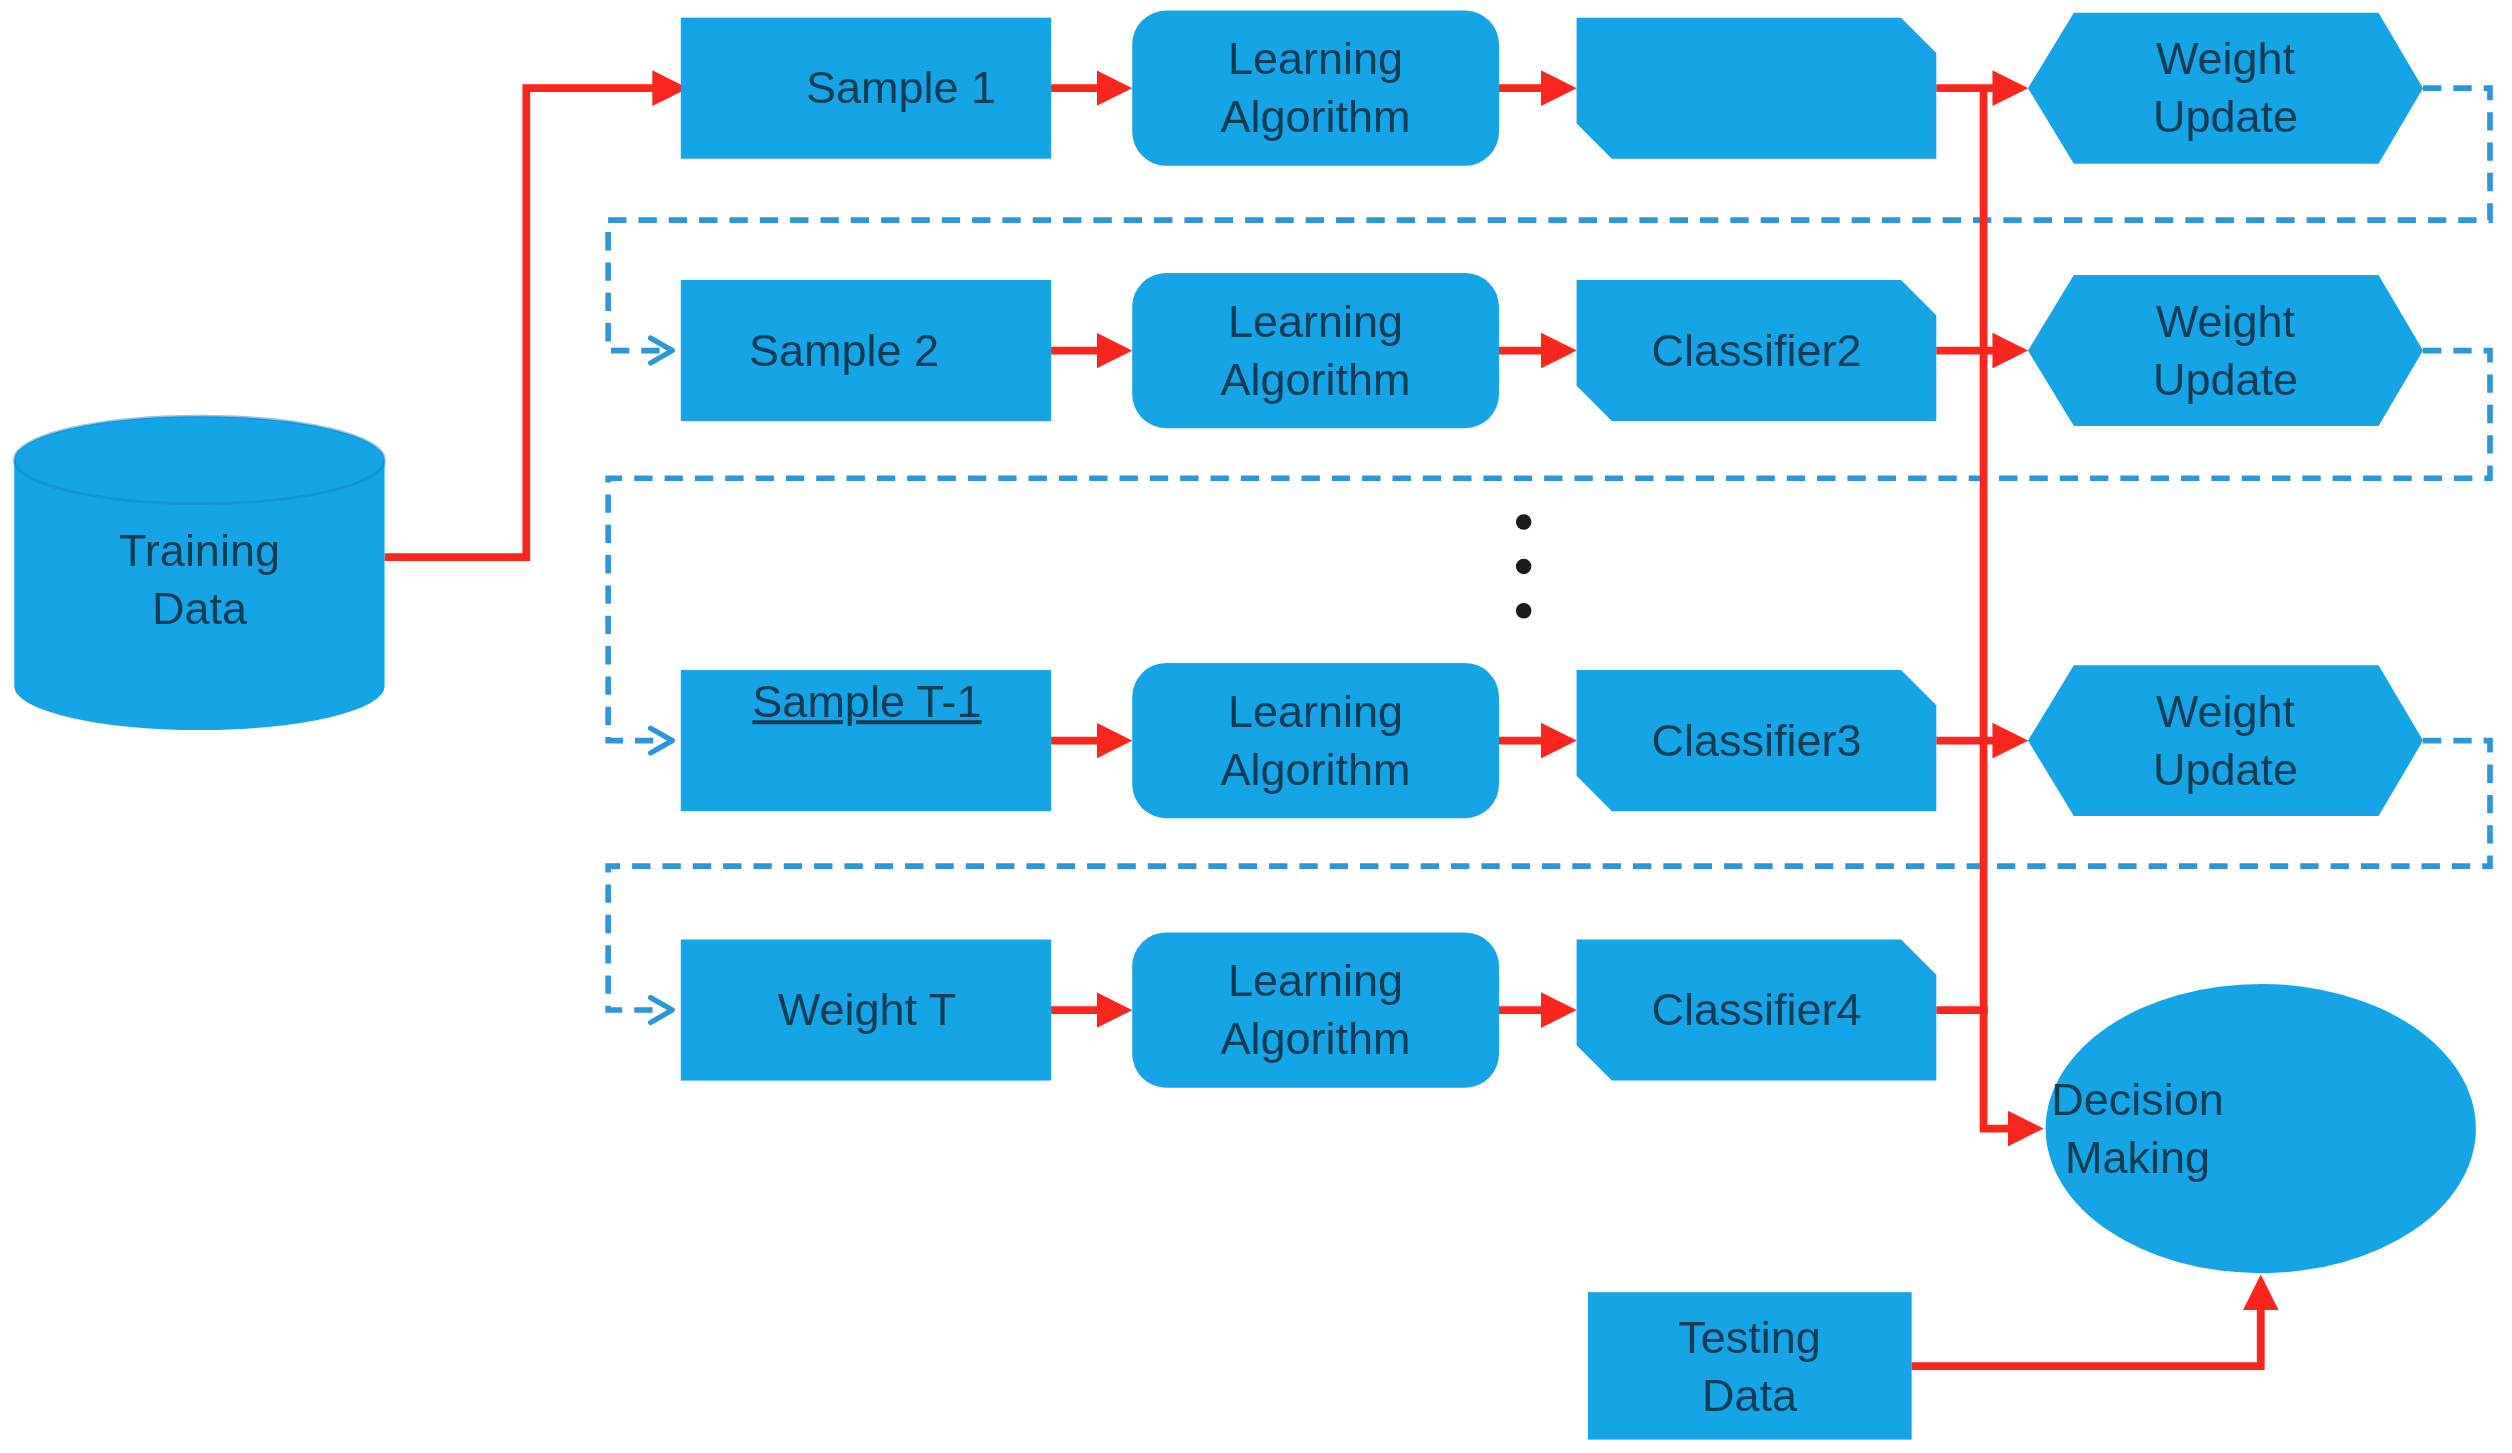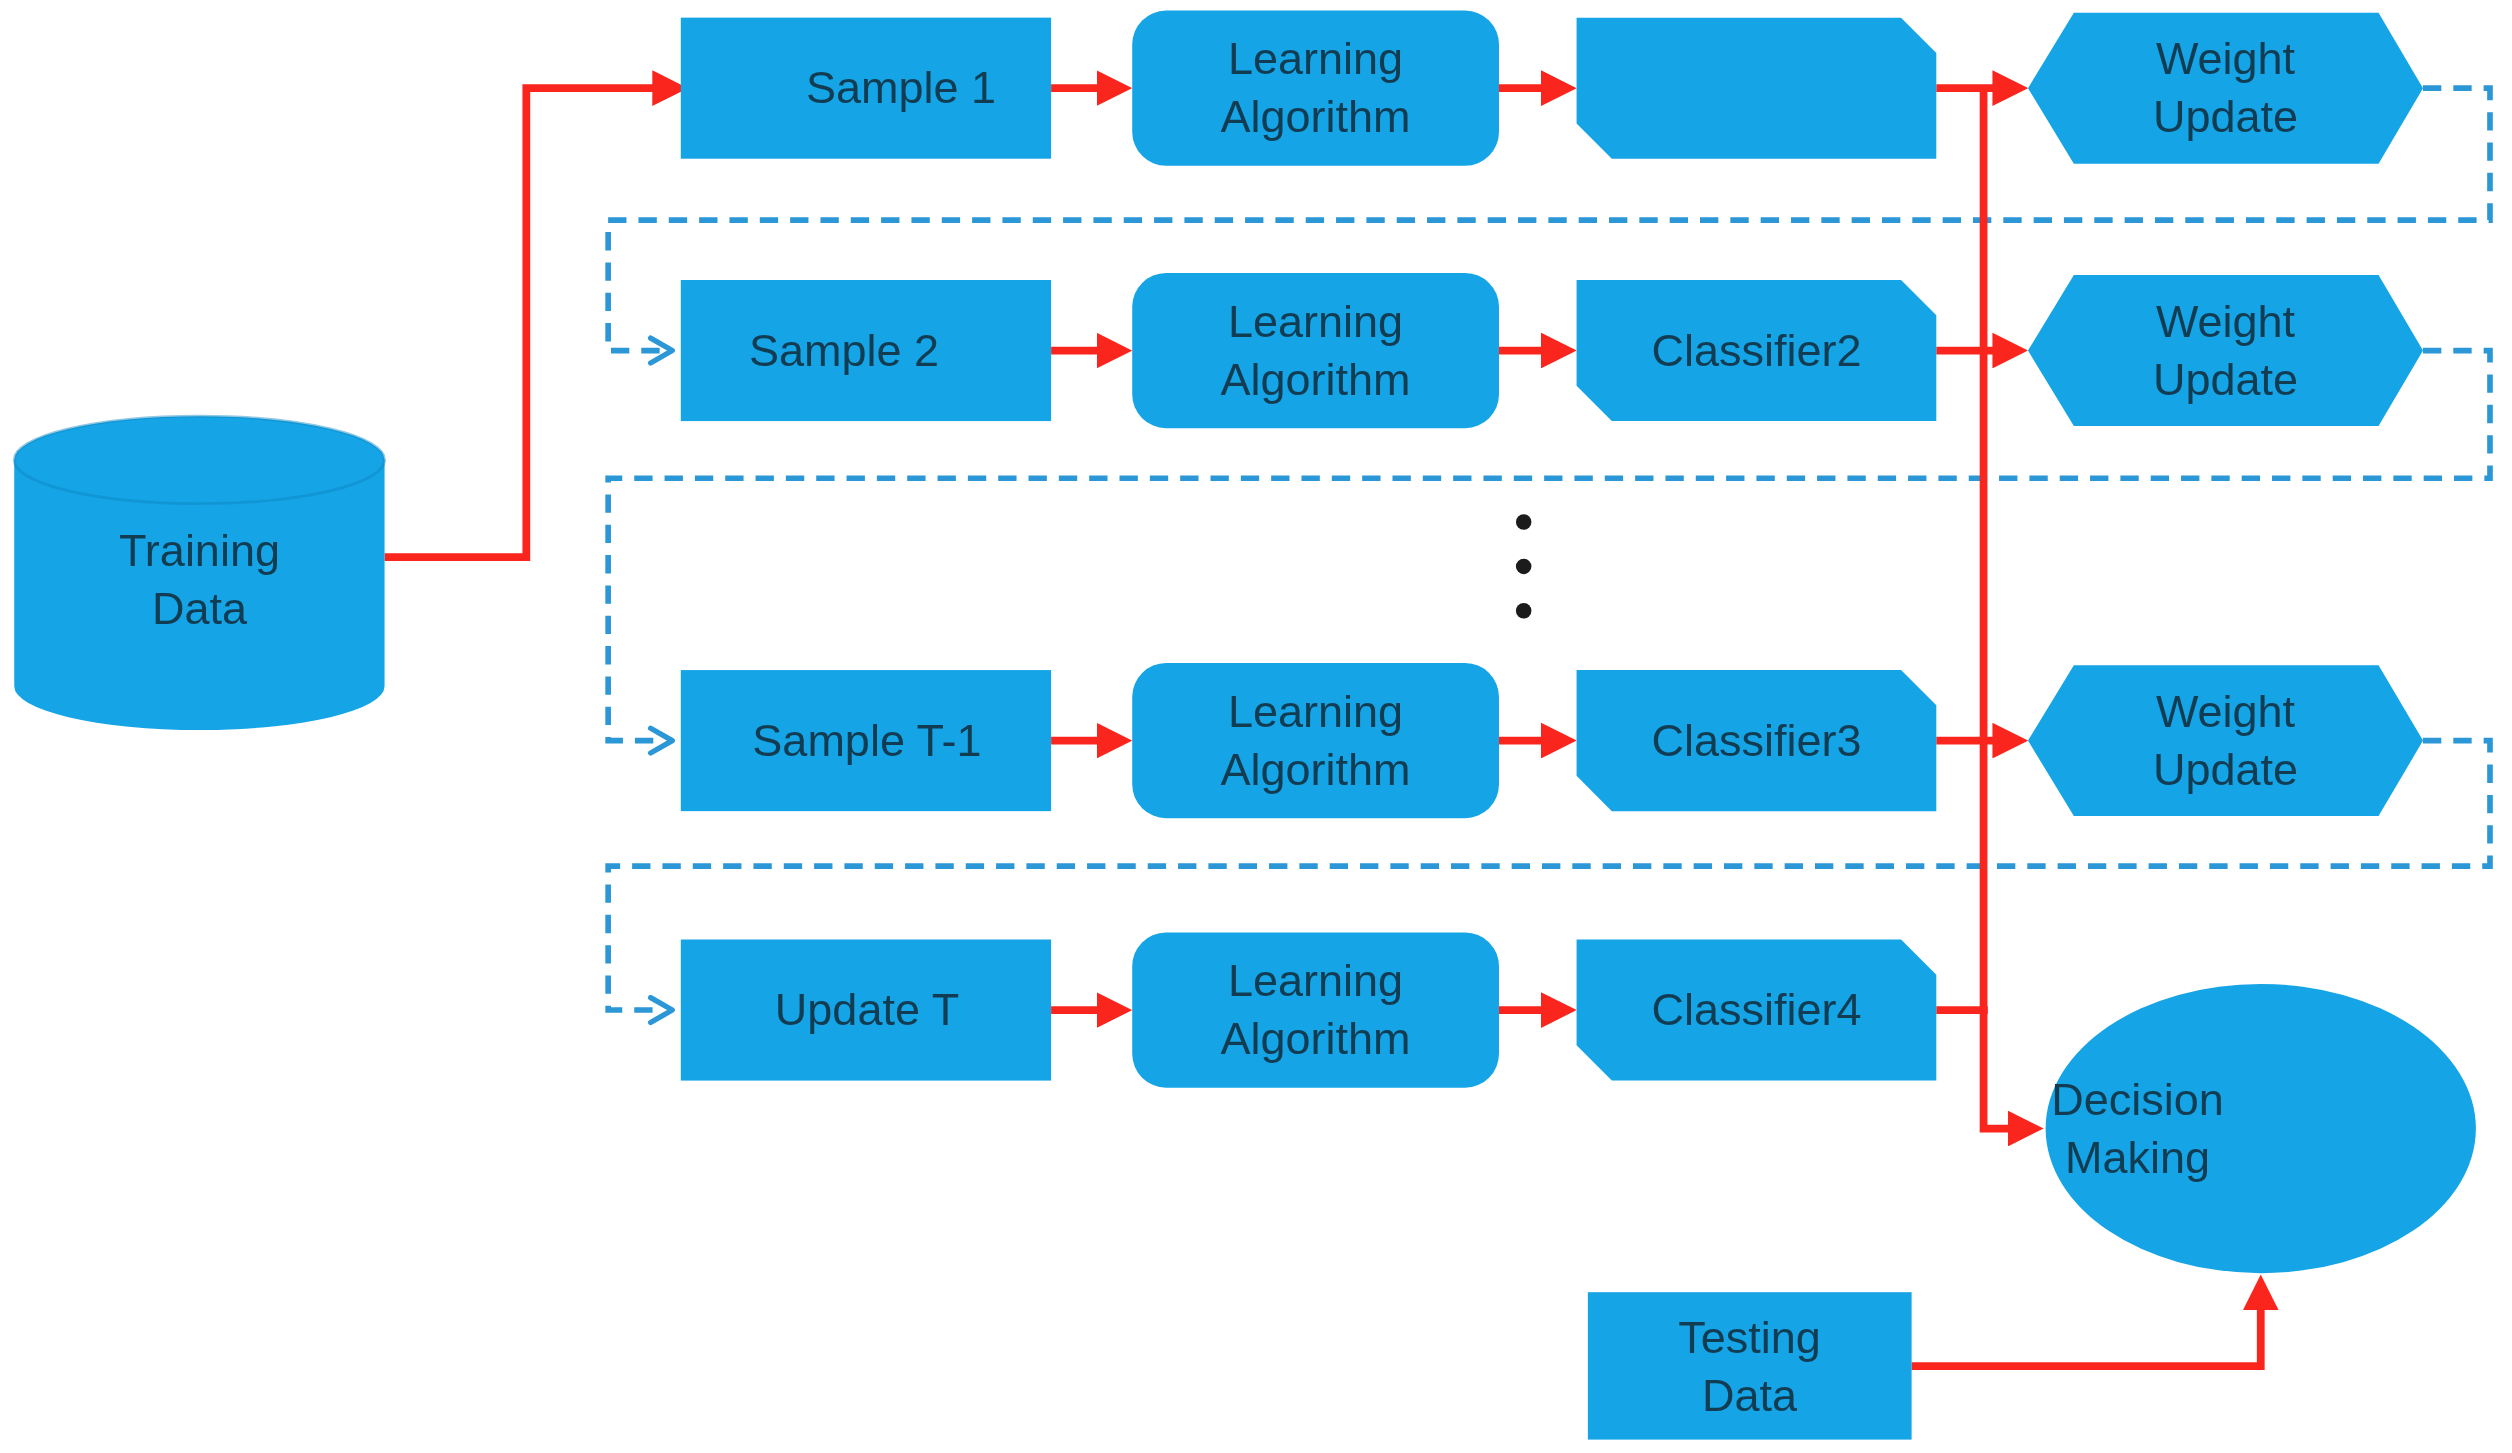--- a/index.html
+++ b/index.html
@@ -103,22 +103,22 @@
       <circle class="dot" cx="2160" cy="803" r="11"></circle>
       <circle class="dot" cx="2160" cy="866" r="11"></circle>
     </g>
   </svg>
 
   <div class="lbl" style="left:16px;top:580px;">Training
 Data</div>
 
   <div class="lbl" style="left:682px;top:88px;width:438px;">Sample 1</div>
   <div class="lbl" style="left:682px;top:351px;width:324px;">Sample 2</div>
-  <div class="lbl" style="left:682px;top:741px;width:370px;">Sample T-1</div>
-  <div class="lbl" style="left:682px;top:1010px;width:370px;">Update T</div>
+  <div class="lbl" style="left:682px;top:702px;width:370px;text-decoration:underline;">Sample T-1</div>
+  <div class="lbl" style="left:682px;top:1010px;width:370px;">Weight T</div>
 
   <div class="lbl" style="left:1132px;top:88px;">Learning
 Algorithm</div>
   <div class="lbl" style="left:1132px;top:351px;">Learning
 Algorithm</div>
   <div class="lbl" style="left:1132px;top:741px;">Learning
 Algorithm</div>
   <div class="lbl" style="left:1132px;top:1010px;">Learning
 Algorithm</div>
 

